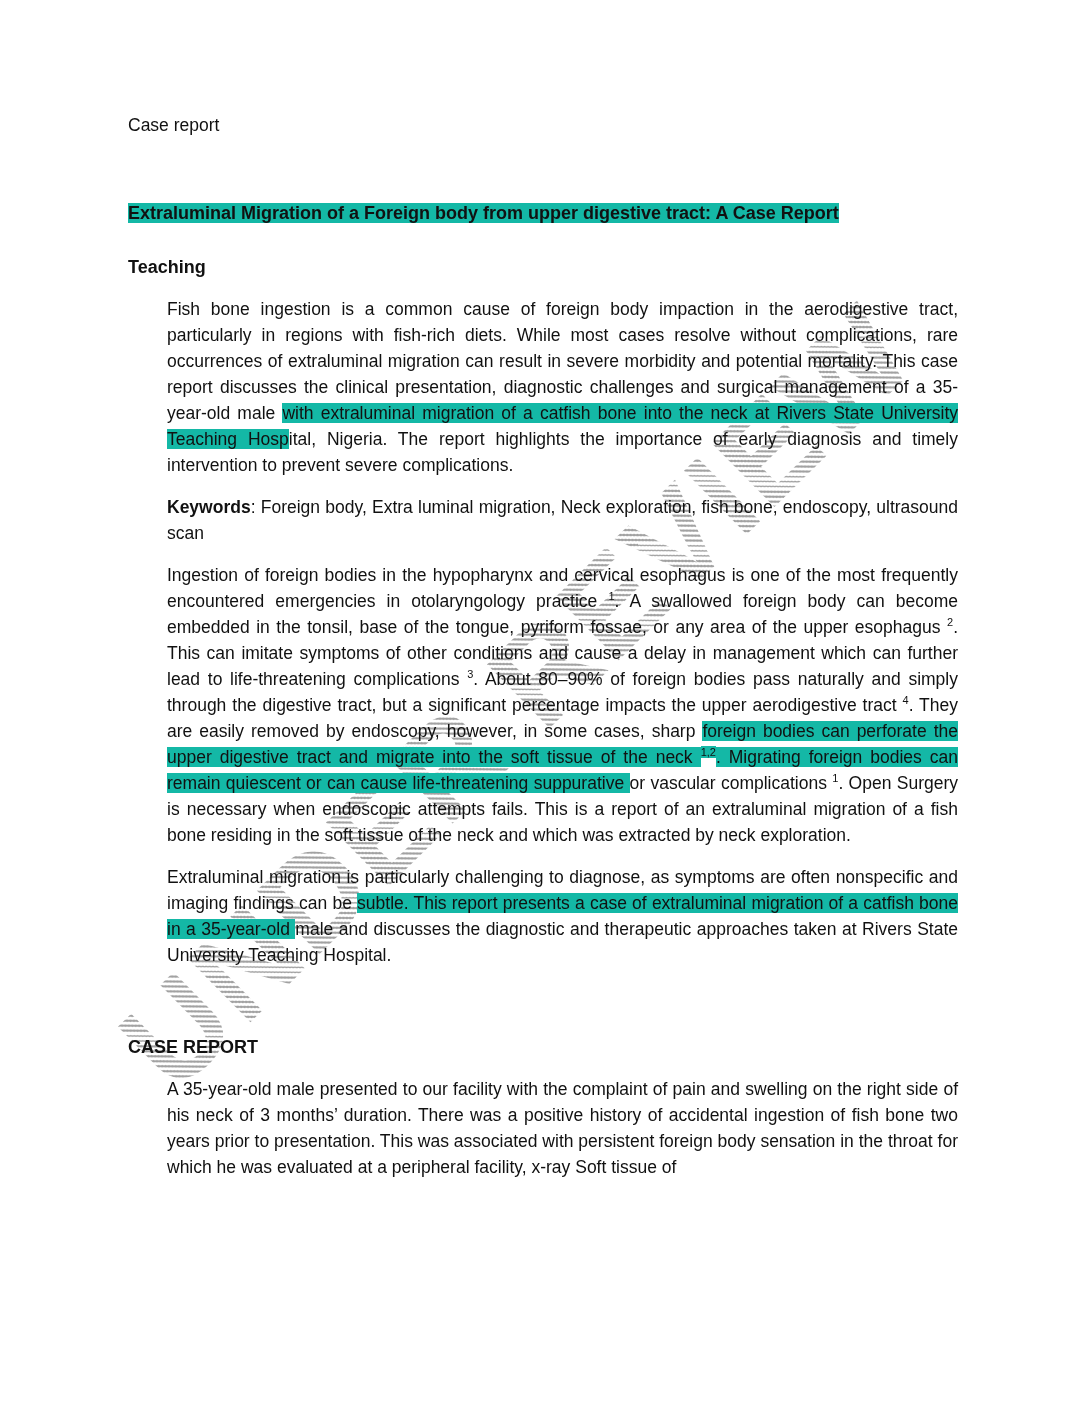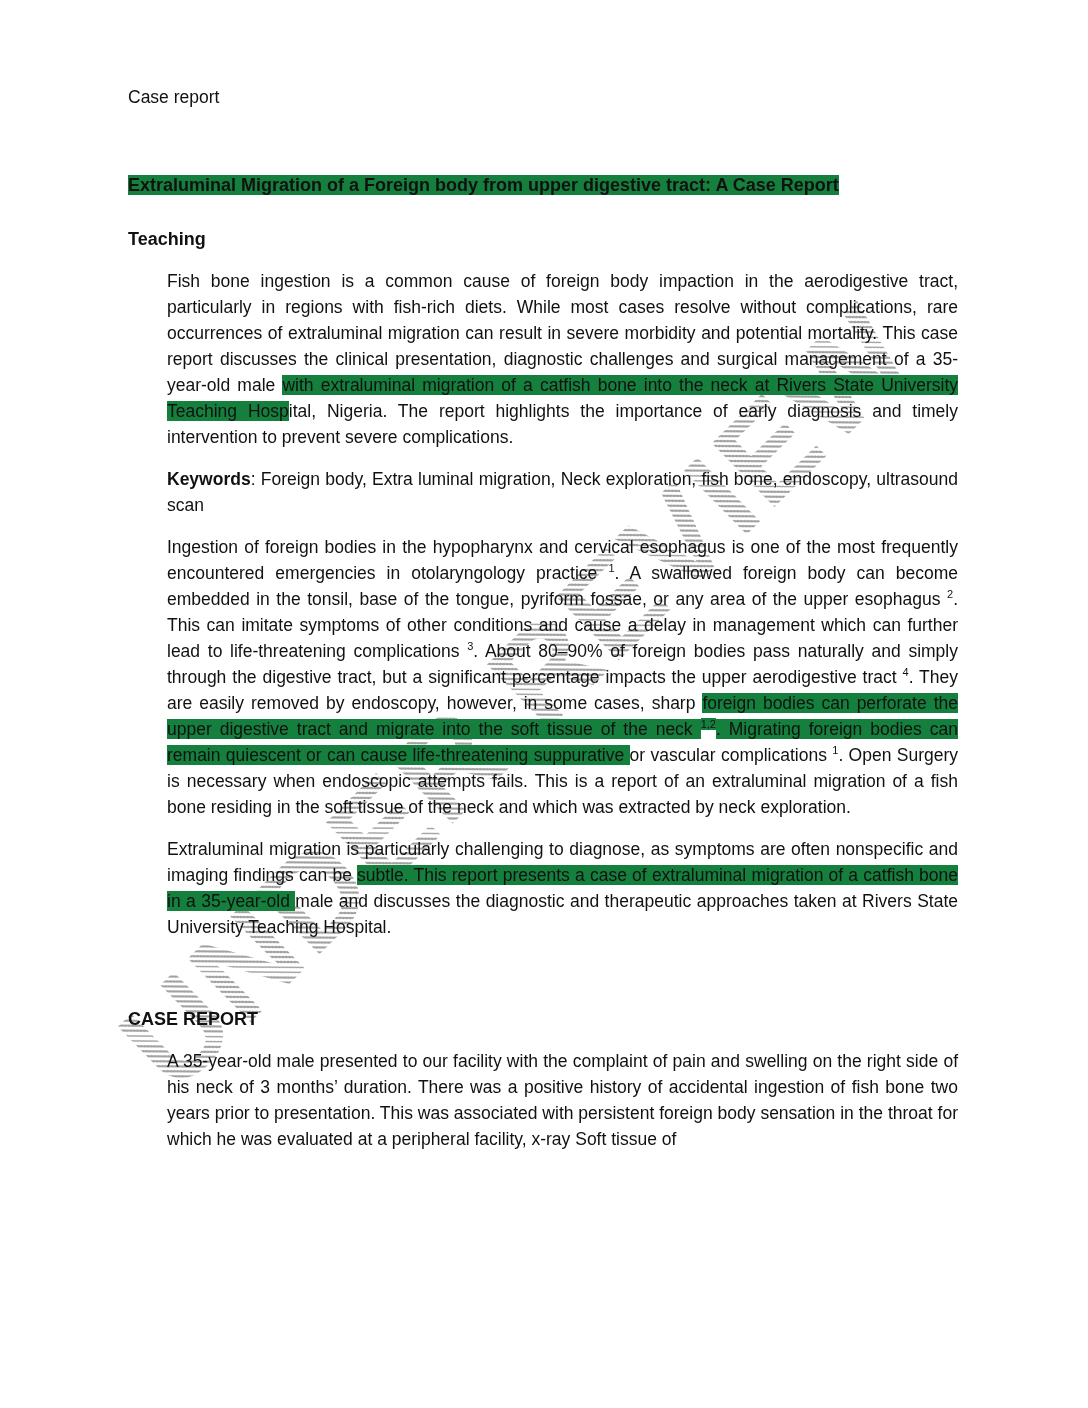--- a/index.html
+++ b/index.html
@@ -39,21 +39,21 @@
         #a2a2a2 0px, #a2a2a2 2px, #ffffff 2px, #ffffff 5px);
       -webkit-background-clip: text;
       background-clip: text;
     }
   }
 
   
   .content {
     position: relative;
     z-index: 1;
-    padding: 84px 130px 0 128px;
+    padding: 112px 130px 0 128px;
     font-size: 17.5px;
     line-height: 26px;
   }
 
   .doc-type { margin-bottom: 62px; }
 
   .title {
     font-size: 18px;
     font-weight: bold;
     line-height: 26px;
@@ -68,21 +68,21 @@
   }
   .intro-heading { padding-top: 10px; }
   .case-heading  { padding-top: 50px; }
 
   .para {
     text-align: justify;
     margin-bottom: 16px;
     margin-left: 39px;
   }
 
-  .hl { background-color: #15803d; }
+  .hl { background-color: #14b8a6; }
   .b  { font-weight: bold; }
 
   sup {
     font-size: 11px;
     line-height: 0;
     vertical-align: baseline;
     position: relative;
     top: -7px;
   }
 </style>

